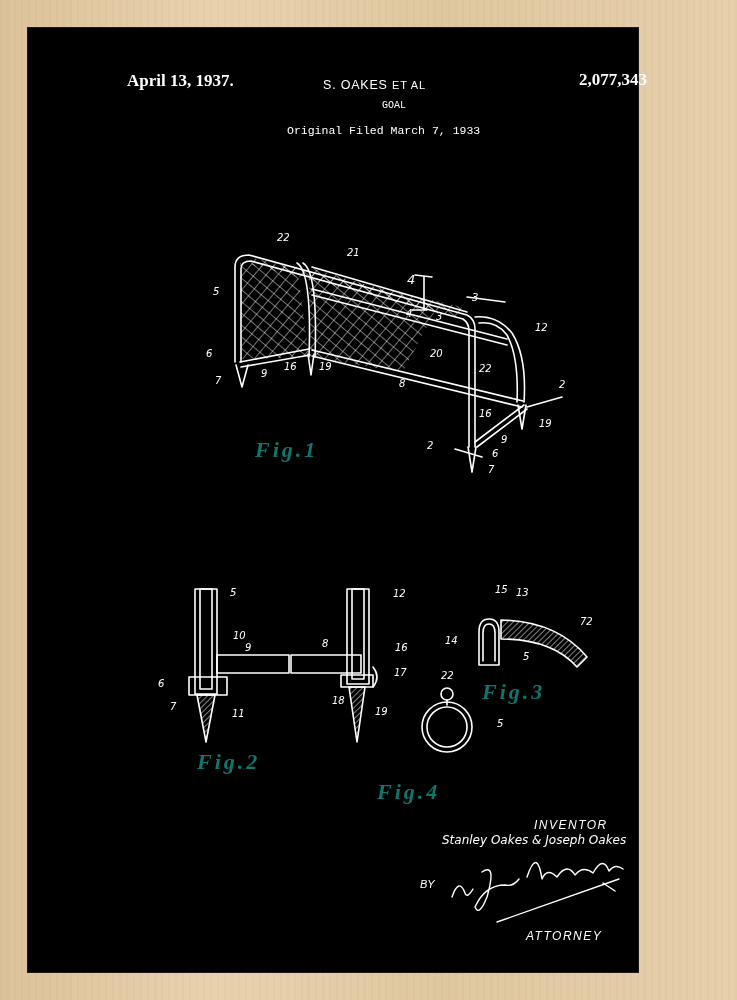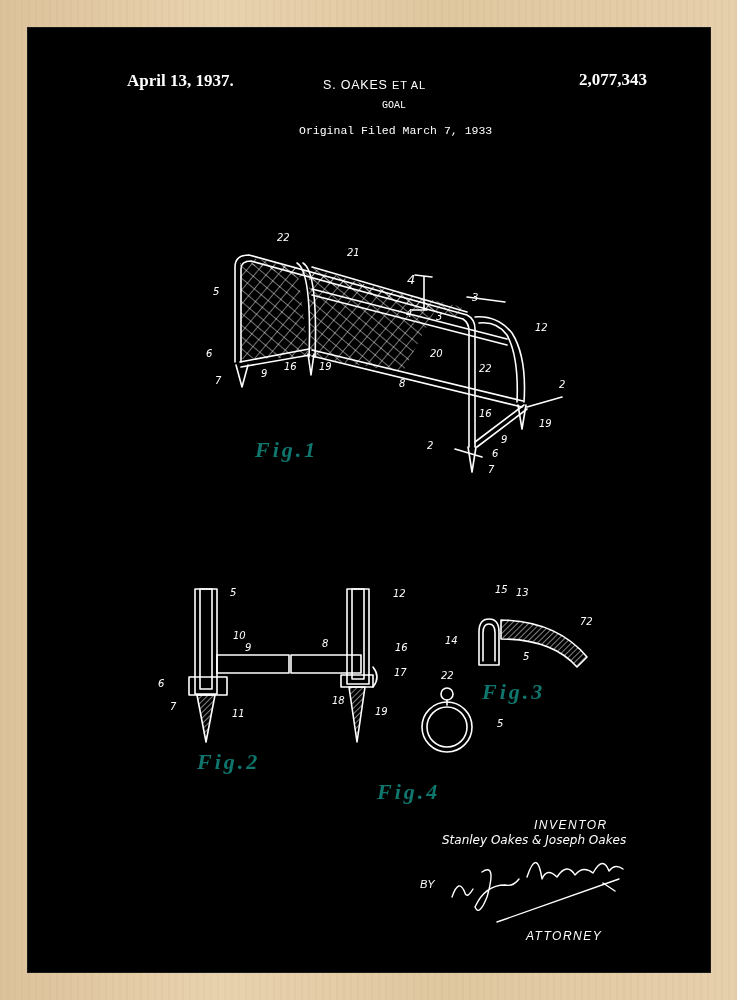--- a/index.html
+++ b/index.html
@@ -6,30 +6,30 @@
   body { width: 737px; height: 1000px; overflow: hidden; background: #e2caa4; }
   .frame {
     position: absolute; left: 0; top: 0; width: 737px; height: 1000px;
     background: linear-gradient(90deg, #dcc29b 0%, #e8d2ae 30%, #dfc7a0 60%, #e6cfab 100%);
   }
   .frame::before {
     content: ""; position: absolute; inset: 0;
     background: repeating-linear-gradient(90deg, rgba(160,120,70,0.05) 0 2px, transparent 2px 7px);
   }
   .poster {
-    position: absolute; left: 27px; top: 27px; width: 684px; height: 946px;
+    position: absolute; left: 27px; top: 27px; width: 612px; height: 946px;
     background: #000; box-shadow: inset 0 0 0 1px #1a1a1a;
   }
   .txt { position: absolute; color: #fff; white-space: nowrap; }
   .date { left: 100px; top: 44px; font: bold 17px "Liberation Serif", serif; }
   .patno { left: 508px; top: 43px; font: bold 17px "Liberation Serif", serif; margin-left: 44px; }
   .inventor-head { left: 296px; top: 51px; font: 12.5px "Liberation Sans", sans-serif; letter-spacing: 0.8px; }
   .inventor-head .small { font-size: 11px; }
   .title { left: 355px; top: 73px; font: 10px "Liberation Mono", monospace; }
-  .filed { left: 260px; top: 97px; font: 11.5px "Liberation Mono", monospace; margin-left: 12px; }
+  .filed { left: 260px; top: 97px; font: 11.5px "Liberation Mono", monospace; }
   .sig-label { font: italic 12px "Liberation Sans", sans-serif; letter-spacing: 1.5px; }
   .inv-label { left: 507px; top: 791px; }
   .inv-names { left: 379px; top: 806px; font: italic 12px "DejaVu Sans", sans-serif; margin-left: 36px; }
   .by { left: 393px; top: 851px; font: italic 11px "Liberation Sans", sans-serif; }
   .atty { left: 499px; top: 902px; }
   svg.fig { position: absolute; left: 0; top: 0; }
   .figlabel { position: absolute; color: #0f766e; font: italic bold 22px "Liberation Serif", serif; letter-spacing: 3px; }
 </style>
 </head>
 <body>

